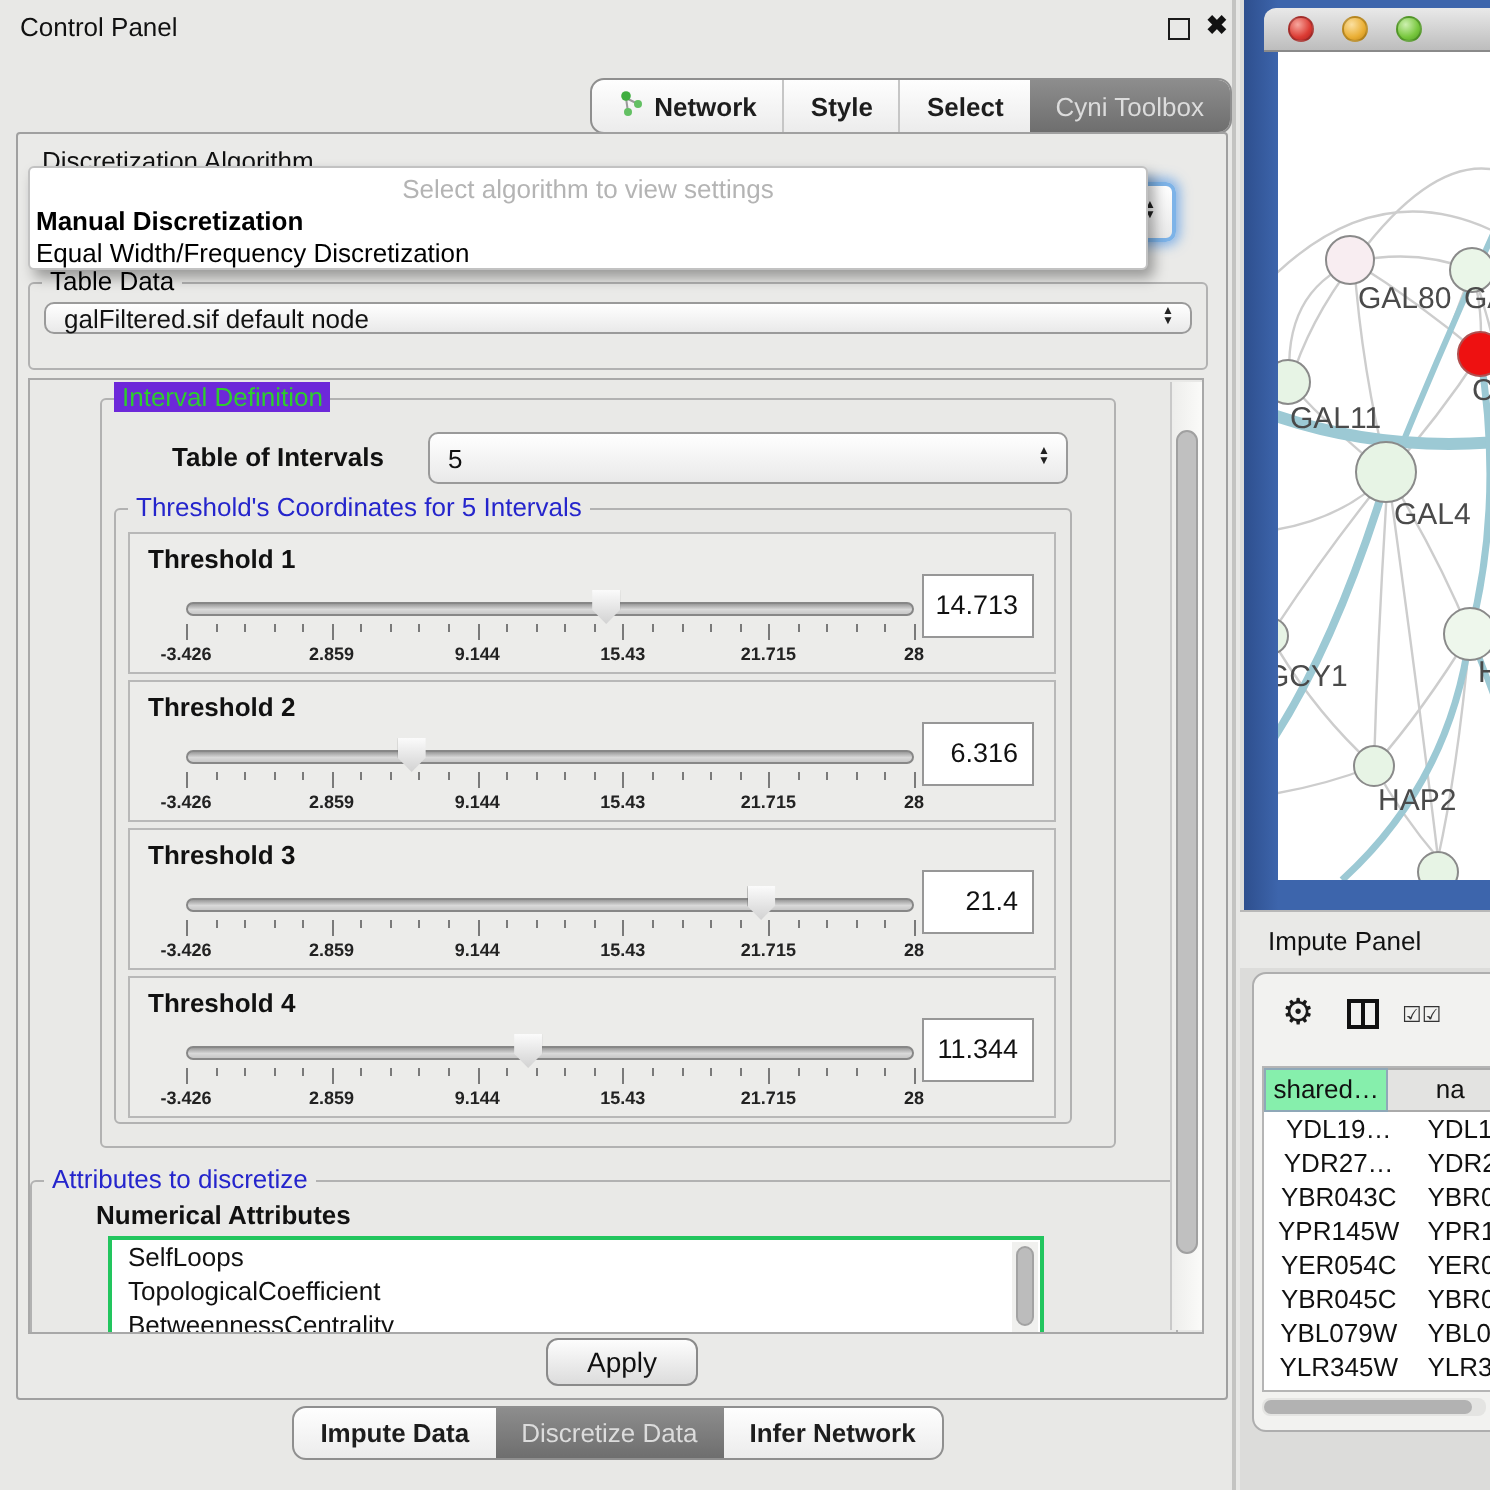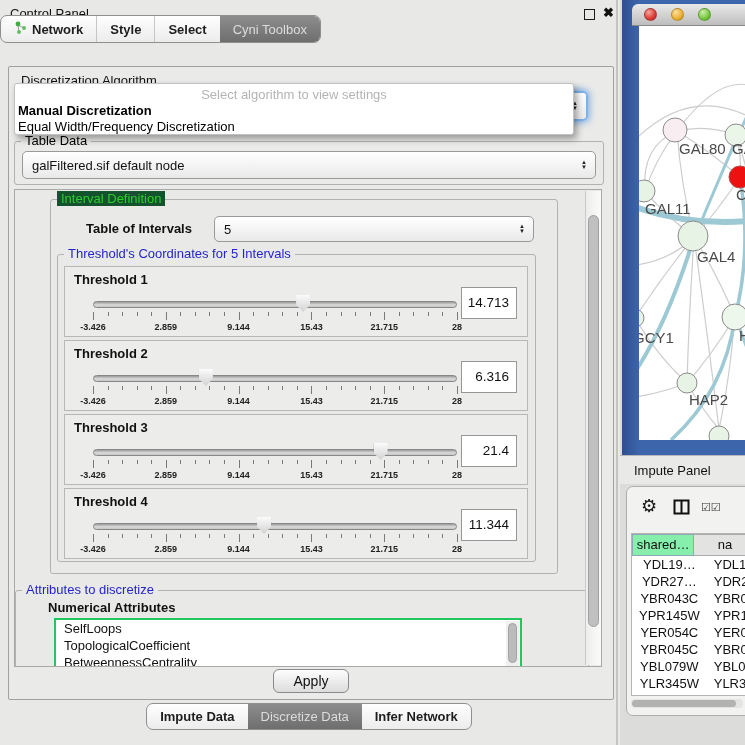--- a/index.html
+++ b/index.html
@@ -7,21 +7,21 @@
   body { font-family:"Liberation Sans", sans-serif; font-size:13px; color:#111; }
   #screen { position:relative; width:745px; height:745px; background:#e8e8e6; overflow:hidden; }
 
   
   #left { position:absolute; left:0; top:0; width:618px; height:745px; background:#e8e8e6; border-right:2px solid #c4c4c2; }
   .titlebar { position:absolute; left:0; top:0; width:100%; height:26px; }
   .titlebar .t { position:absolute; left:10px; top:6px; font-size:13px; color:#111; }
   .float-ic { position:absolute; left:584px; top:9px; width:11px; height:11px; border:1.5px solid #1a1a1a; background:transparent; }
   .close-ic { position:absolute; left:603px; top:5px; font-size:13px; font-weight:bold; color:#111; }
 
-  .tabrow { position:absolute; left:0; top:15px; width:100%; display:flex; justify-content:flex-start; }
+  .tabrow { position:absolute; left:0; top:39px; width:100%; display:flex; justify-content:flex-end; }
   .tabset { display:flex; border:1px solid #8f8f8f; border-radius:7px; overflow:hidden; background:linear-gradient(#fefefe,#ececec); }
   .tab { padding:5px 13px; font-weight:bold; color:#1d1d1d; border-left:1px solid #c6c6c6; display:flex; align-items:center; gap:5px; white-space:nowrap; }
   .tab:first-child { border-left:none; }
   .tab.sel { background:linear-gradient(#8d8d8d,#6e6e6e); color:#dcdcdc; font-weight:normal; border-left:none; }
   .tab.sel + .tab { border-left:none; }
 
   .main { position:absolute; left:8px; top:66px; width:606px; height:634px; background:#eaeae8; border:1px solid #a0a0a0; border-radius:2px; }
 
   .grp { position:absolute; border:1px solid #b2b2b2; border-radius:3px; }
   .legend { position:absolute; top:-9px; left:6px; background:#eaeae8; padding:0 4px; font-size:13px; white-space:nowrap; }
@@ -32,21 +32,21 @@
 
   .algo-label { position:absolute; left:12px; top:6px; color:#111; }
   .algo-combo { left:13px; top:24px; width:566px; height:30px; border:2px solid #7db3e8; box-shadow:0 0 6px 2px rgba(100,160,230,.75); z-index:1; }
 
   .popup { position:absolute; left:5px; top:16px; width:560px; height:52px; background:#fff; border:1px solid #c2c2c2; border-radius:3px; box-shadow:3px 4px 7px rgba(0,0,0,.35); z-index:20; }
   .popup .hint { position:absolute; left:0; top:3px; width:100%; text-align:center; color:#b4b4b4; }
   .popup .op1 { position:absolute; left:3px; top:19px; font-weight:bold; color:#000; }
   .popup .op2 { position:absolute; left:3px; top:35px; color:#000; }
 
   .td-grp { left:5px; top:74px; width:590px; height:44px; }
-  .td-combo { left:13px; top:84px; width:574px; height:28px;text-align:center; }
+  .td-combo { left:13px; top:84px; width:574px; height:16px;text-align:center; }
 
   .scrollpane { position:absolute; left:5px; top:122px; width:588px; height:478px; border:1px solid #a8a8a8; background:#e9e9e7; overflow:hidden; }
 
   .iv-grp { left:35px; top:9px; width:508px; height:375px; }
   .ni-label { position:absolute; left:71px; top:26px; height:26px; line-height:26px; font-weight:bold; }
   .ni-combo { left:199px; top:26px; width:320px; height:26px; }
   .thr-grp { left:42px; top:64px; width:479px; height:308px; }
   .thr-cards { position:absolute; left:49px; top:76px; width:464px; }
 
   .thr-card { position:relative; width:464px; height:71px; margin-bottom:3px; background:#ececea; border:1px solid #b8b8b8; }
@@ -157,21 +157,21 @@
         <div class="legend lg-black">Table Data</div>
       </div>
       <div class="combo td-combo">
         <span>galFiltered.sif default node</span>
         <span class="arrows">▲<br>▼</span>
       </div>
 
       <div class="scrollpane">
 
         <div class="grp iv-grp">
-          <div class="legend lg-green" style="background:#14532d;">Interval Definition</div>
+          <div class="legend lg-green" style="background:#6d28d9;">Interval Definition</div>
         </div>
 
         <div class="ni-label">Table of Intervals</div>
         <div class="combo ni-combo">
           <span>5</span>
           <span class="arrows">▲<br>▼</span>
         </div>
 
         <div class="grp thr-grp">
           <div class="legend lg-blue" style="background:#e9e9e7;">Threshold's Coordinates for 5 Intervals</div>

